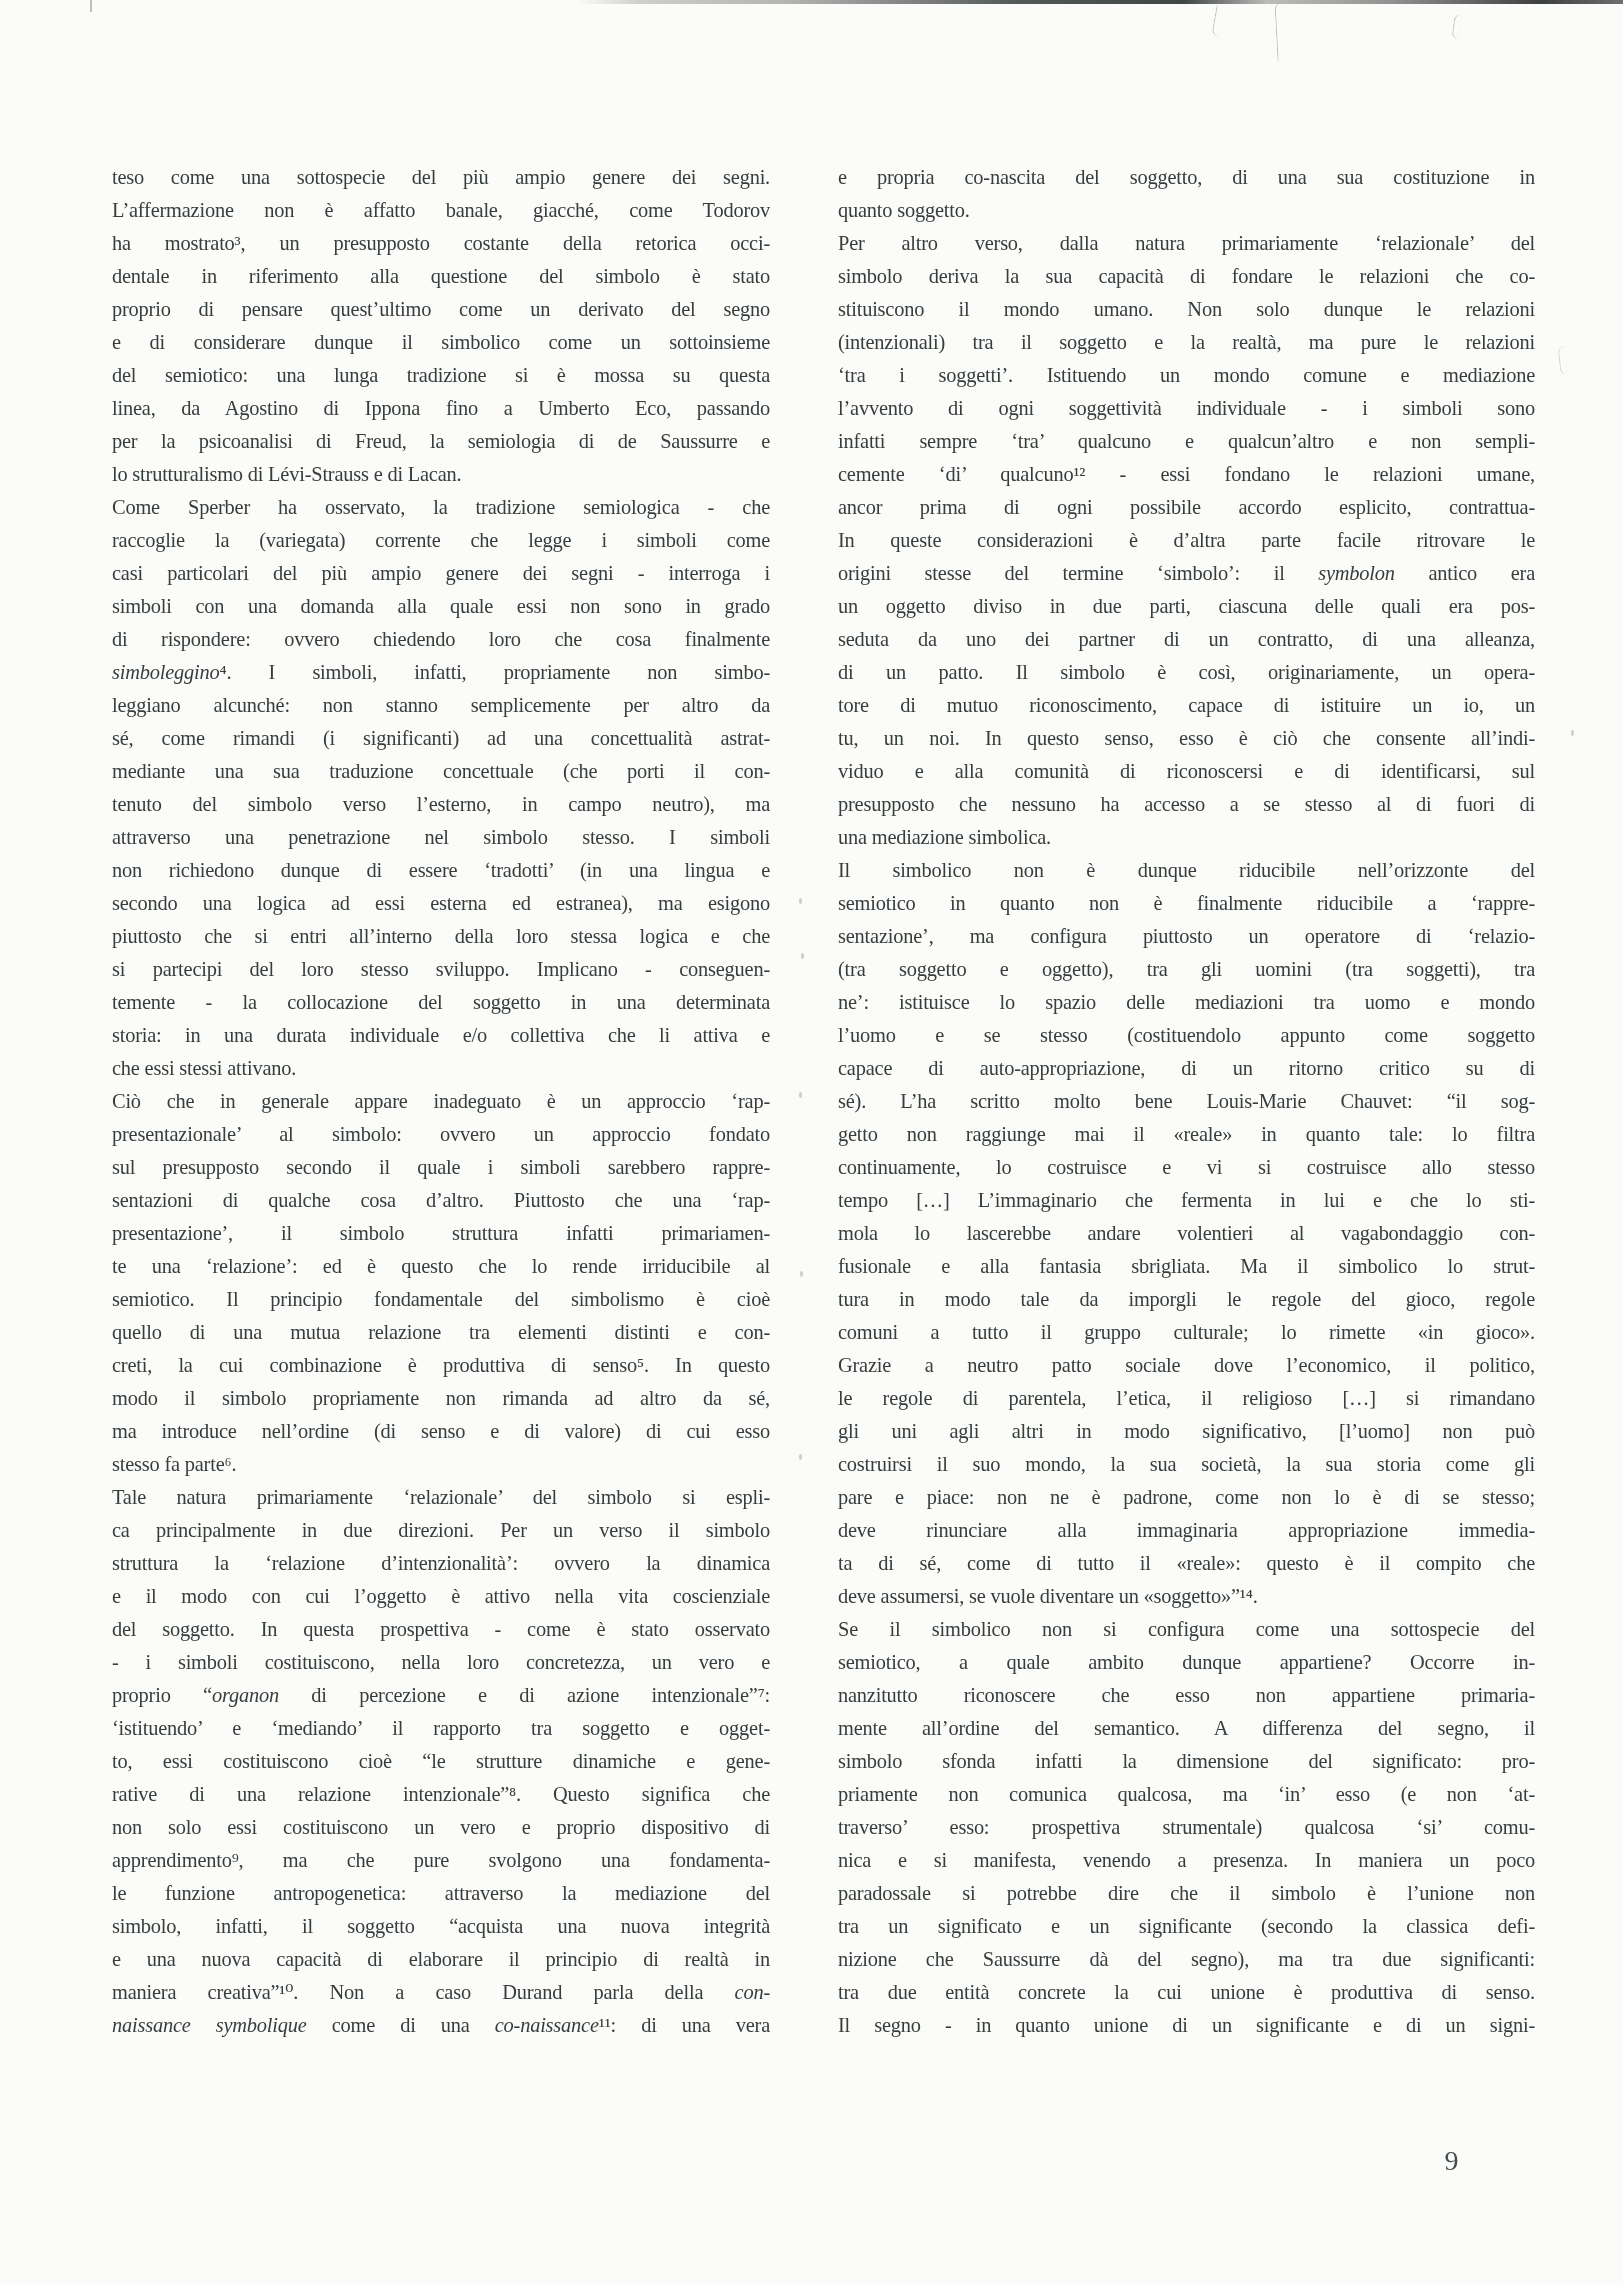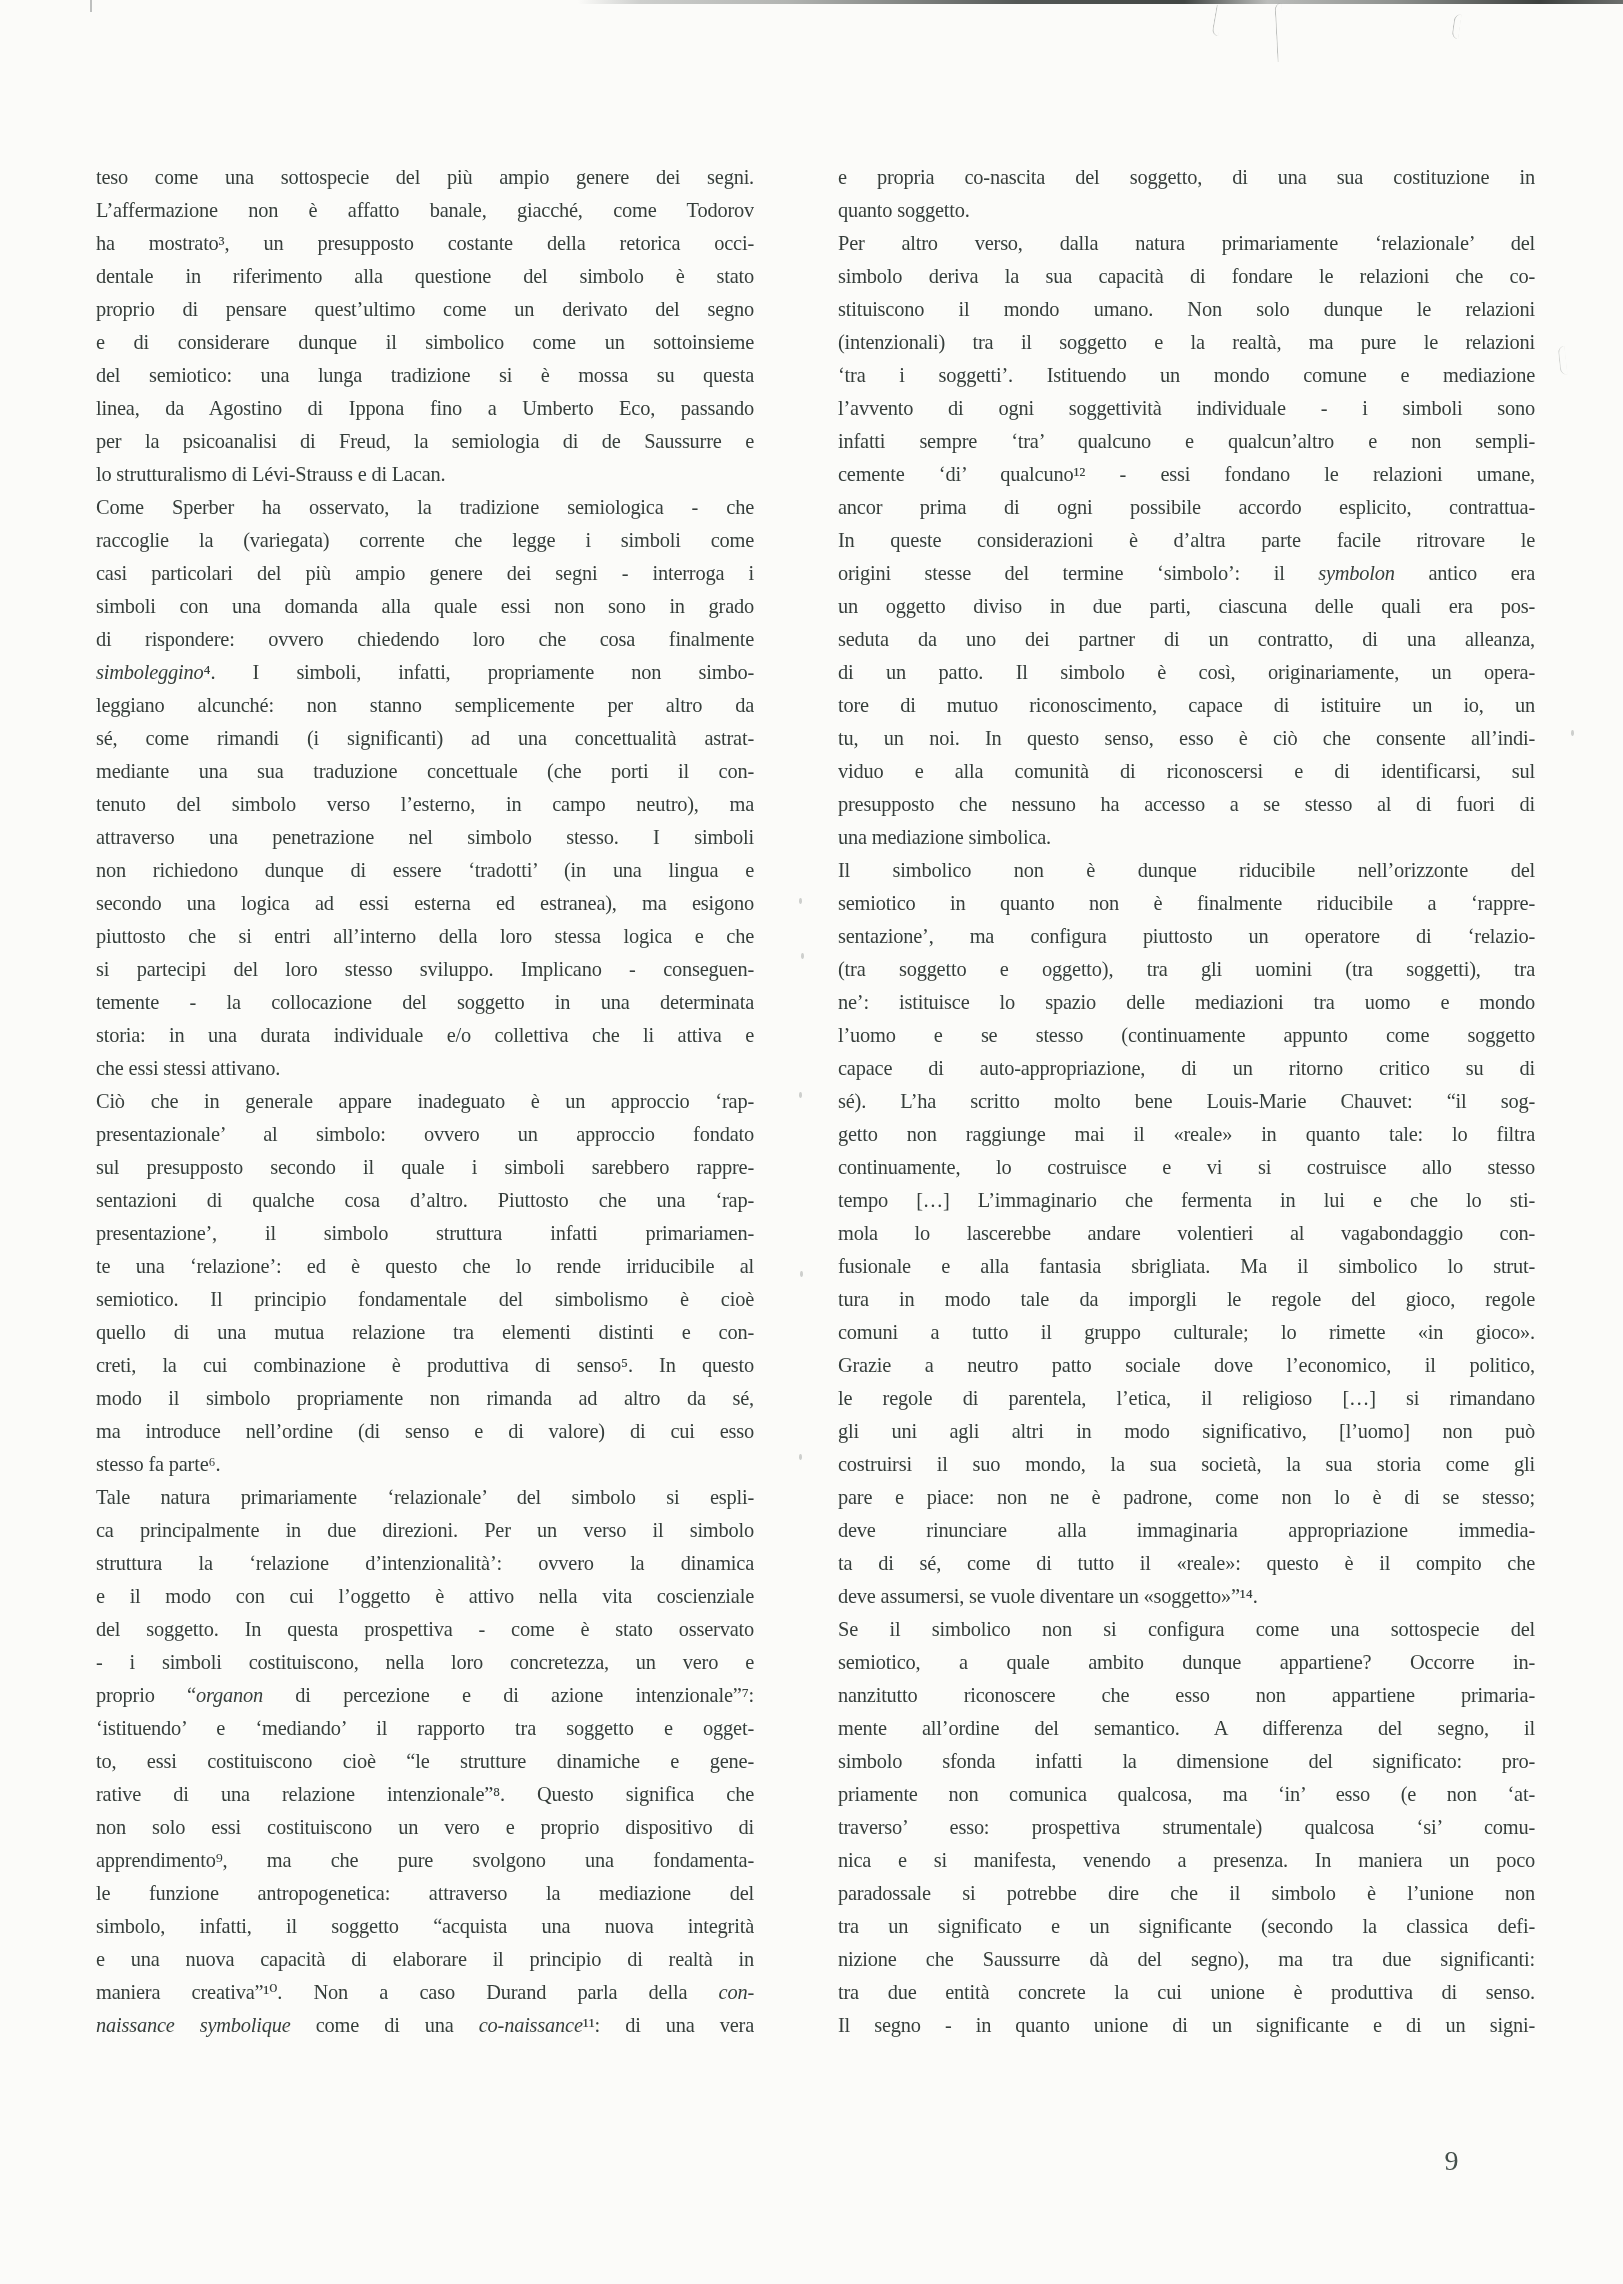--- a/index.html
+++ b/index.html
@@ -6,21 +6,21 @@
   body{
     width:1623px;height:2284px;
     background:#fbfbf9;
     position:relative;
     overflow:hidden;
     font-family:"Liberation Serif","DejaVu Serif",serif;
   }
   .page{position:absolute;inset:0;}
   
   .column{position:absolute;top:161px;color:#363e3b;}
-  .column.left{left:96px;width:658px;}
+  .column.left{left:112px;width:658px;}
   .column.right{left:806px;width:697px;margin-left:32px;}
   .paragraph{margin:0;}
   .line{
     height:33px;line-height:33px;
     font-size:20.4px;letter-spacing:-0.2px;
     text-align:justify;text-align-last:justify;
     overflow:hidden;white-space:normal;
   }
   .line.last{text-align-last:left;}
   .line i{font-style:italic;}
@@ -175,21 +175,21 @@
           <div class="line"><span>viduo e alla comunità di riconoscersi e di identificarsi, sul</span></div>
           <div class="line"><span>presupposto che nessuno ha accesso a se stesso al di fuori di</span></div>
           <div class="line last"><span>una mediazione simbolica.</span></div>
         </div>
         <div class="paragraph">
           <div class="line"><span>Il simbolico non è dunque riducibile nell’orizzonte del</span></div>
           <div class="line"><span>semiotico in quanto non è finalmente riducibile a ‘rappre-</span></div>
           <div class="line"><span>sentazione’, ma configura piuttosto un operatore di ‘relazio-</span></div>
           <div class="line"><span>(tra soggetto e oggetto), tra gli uomini (tra soggetti), tra</span></div>
           <div class="line"><span>ne’: istituisce lo spazio delle mediazioni tra uomo e mondo</span></div>
-          <div class="line"><span>l’uomo e se stesso (continuamente appunto come soggetto</span></div>
+          <div class="line"><span>l’uomo e se stesso (costituendolo appunto come soggetto</span></div>
           <div class="line"><span>capace di auto-appropriazione, di un ritorno critico su di</span></div>
           <div class="line"><span>sé). L’ha scritto molto bene Louis-Marie Chauvet: “il sog-</span></div>
           <div class="line"><span>getto non raggiunge mai il «reale» in quanto tale: lo filtra</span></div>
           <div class="line"><span>continuamente, lo costruisce e vi si costruisce allo stesso</span></div>
           <div class="line"><span>tempo […] L’immaginario che fermenta in lui e che lo sti-</span></div>
           <div class="line"><span>mola lo lascerebbe andare volentieri al vagabondaggio con-</span></div>
           <div class="line"><span>fusionale e alla fantasia sbrigliata. Ma il simbolico lo strut-</span></div>
           <div class="line"><span>tura in modo tale da imporgli le regole del gioco, regole</span></div>
           <div class="line"><span>comuni a tutto il gruppo culturale; lo rimette «in gioco».</span></div>
           <div class="line"><span>Grazie a neutro patto sociale dove l’economico, il politico,</span></div>

